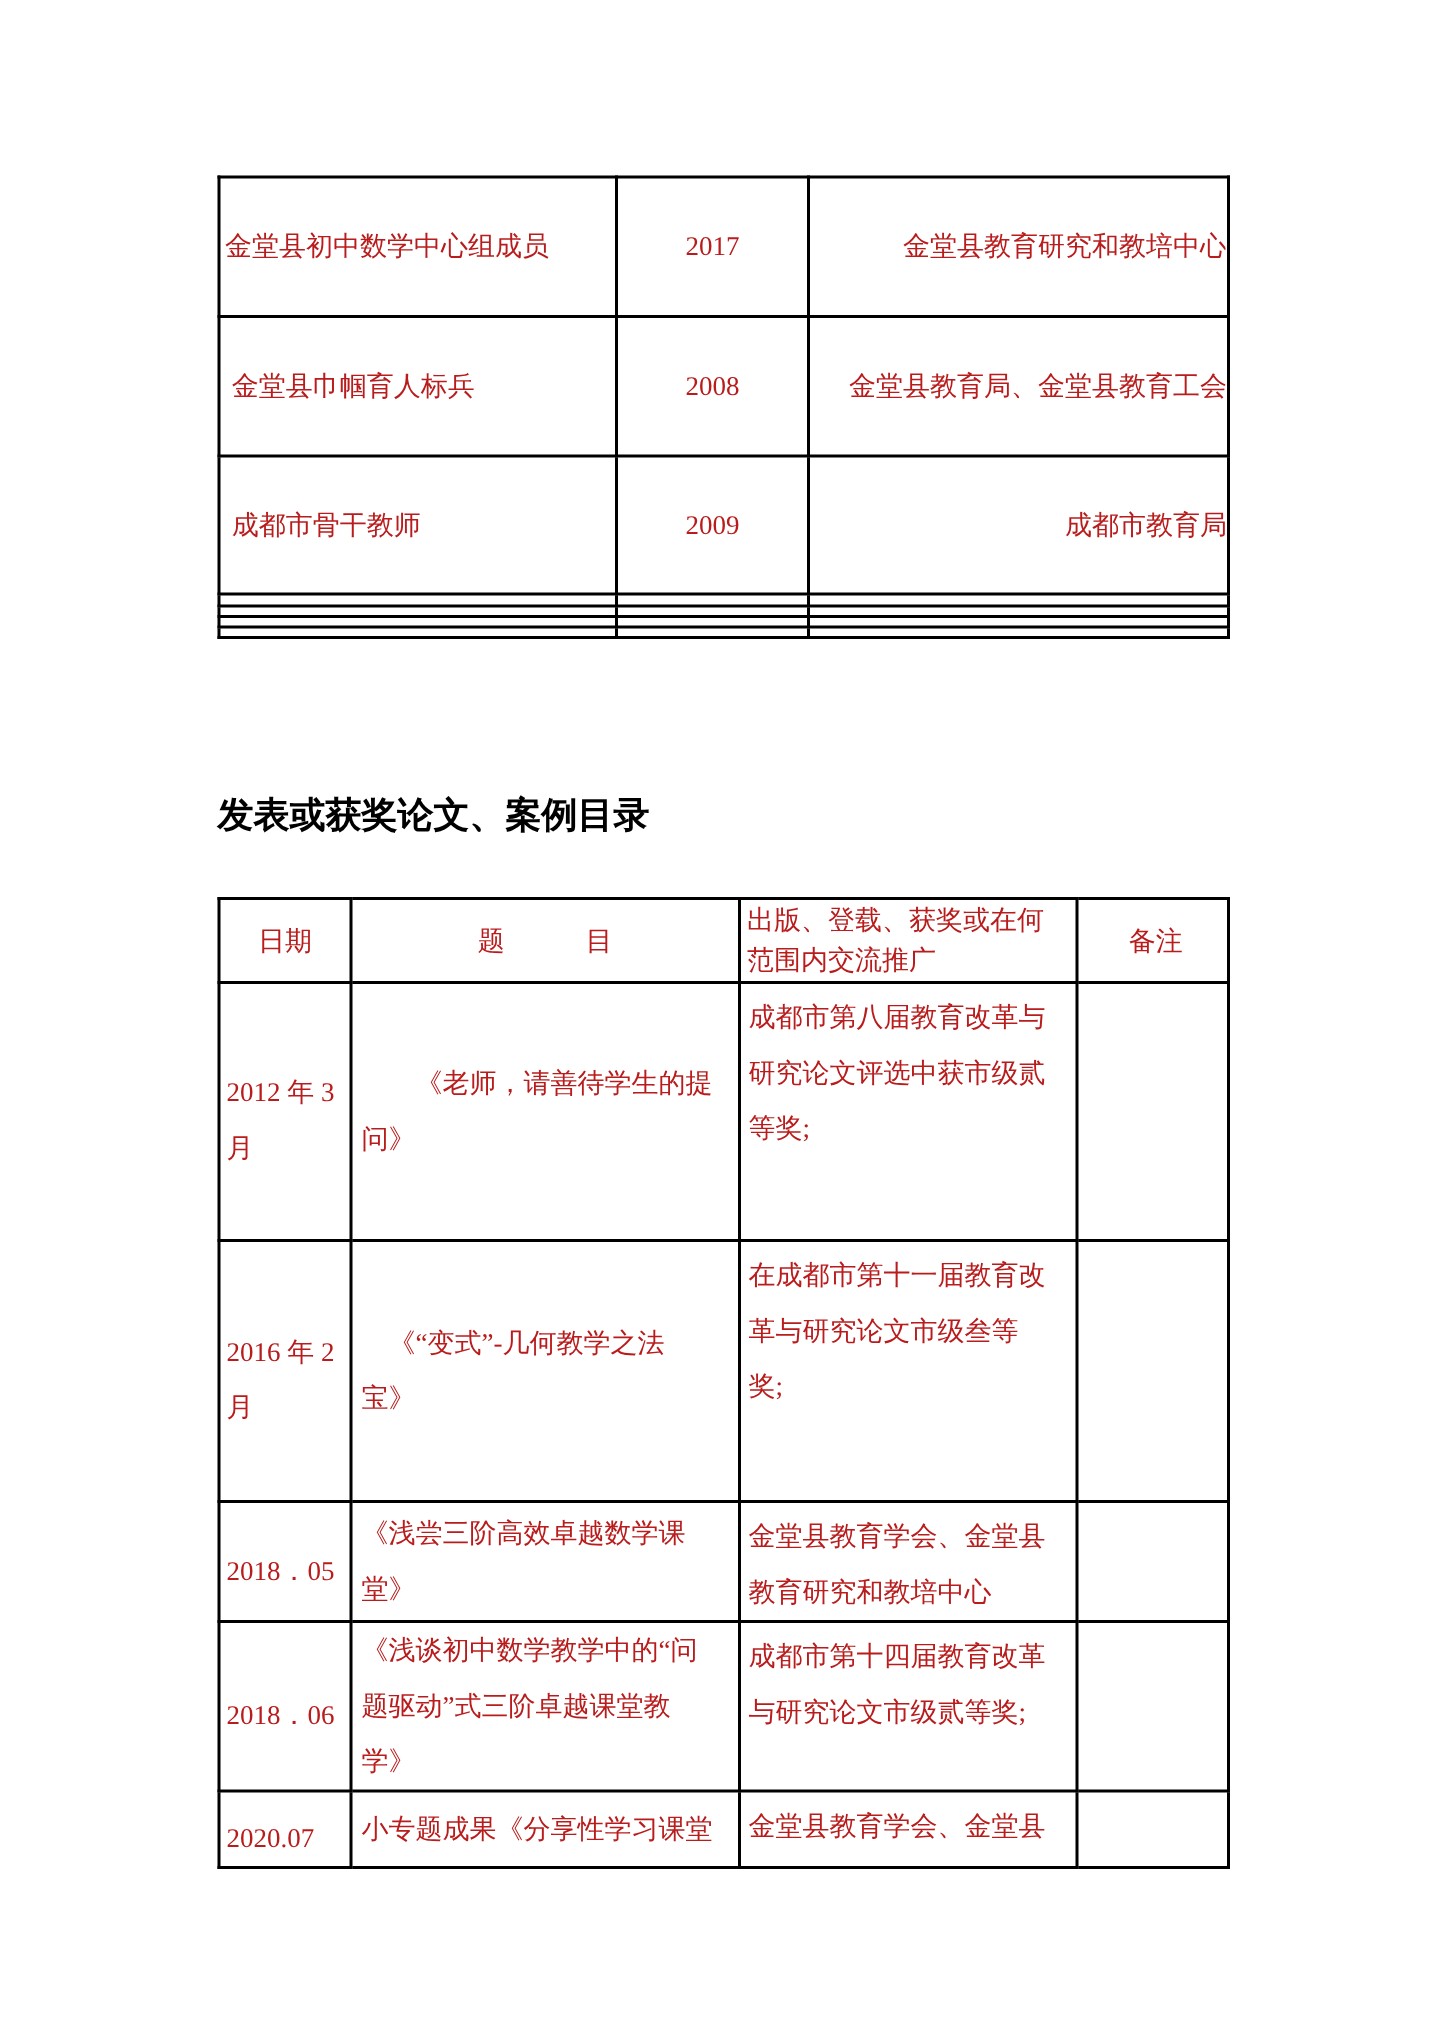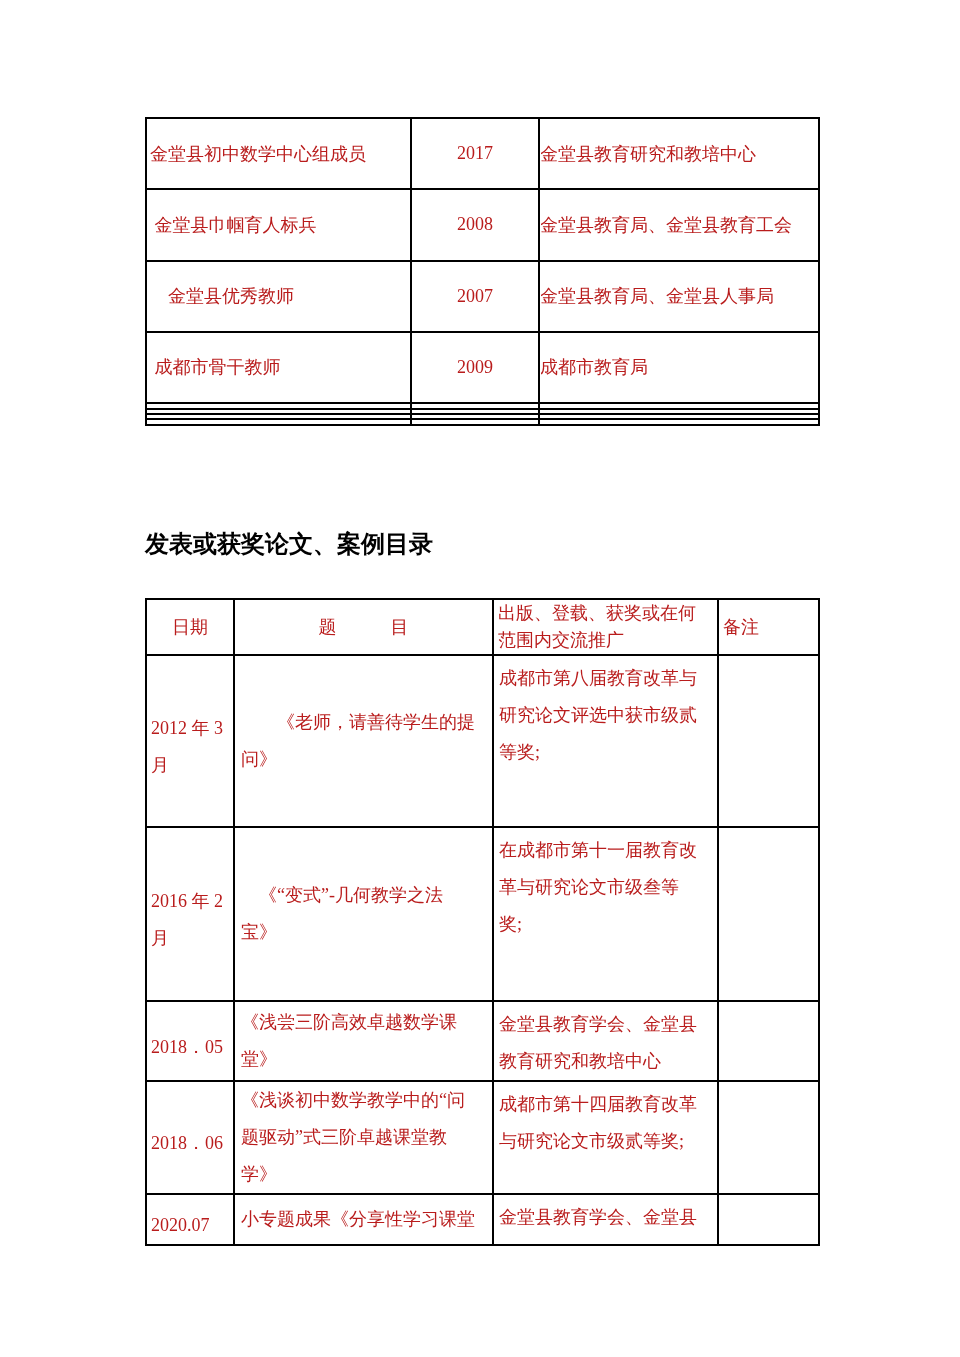--- a/index.html
+++ b/index.html
@@ -23,38 +23,38 @@
     font-size:18px;
     color:#b91c1c;
     white-space:pre-wrap;
     overflow:hidden;
     vertical-align:middle;
   }
   
   .t-awards { left:145px; top:117px; width:673px; height:309px; }
   .t-awards td.c-name { text-align:left; padding-left:3px; }
   .t-awards td.c-year { text-align:center; }
-  .t-awards td.c-org  { text-align:left;border-radius:22px; }
+  .t-awards td.c-org  { text-align:right;border-radius:22px; }
   
   .doc-title {
     position:absolute;
     left:145px; top:530px; width:673px;
     text-align:left;
     font-size:24px;
     font-weight:bold;
     line-height:29px;
   }
   
   .t-papers { left:145px; top:598px; width:673px; }
   .t-papers td { line-height:37px; }
   .t-papers td.hd { line-height:27px; }
   .t-papers td.hd-date  { text-align:center; }
   .t-papers td.hd-title { text-align:center; }
   .t-papers td.hd-pub   { text-align:left; padding:0 4px; }
-  .t-papers td.hd-notes { text-align:left; padding-left:4px; }
+  .t-papers td.hd-notes { text-align:center; padding-left:4px; }
   .t-papers td.c-date  { vertical-align:middle; padding:12px 2px 0 4px; }
   .t-papers td.c-title { vertical-align:middle; padding:0 6px; }
   .t-papers td.c-pub   { vertical-align:top; padding:4px 4px 0 5px; }
   .t-papers td.c-notes { }
 </style>
 </head>
 <body>
 
 <div class="page">
 
@@ -67,25 +67,20 @@
     <tbody>
       <tr>
         <td class="c-name">金堂县初中数学中心组成员</td>
         <td class="c-year">2017</td>
         <td class="c-org">金堂县教育研究和教培中心</td>
       </tr>
       <tr>
         <td class="c-name"> 金堂县巾帼育人标兵</td>
         <td class="c-year">2008</td>
         <td class="c-org">金堂县教育局、金堂县教育工会</td>
-      </tr>
-      <tr>
-        <td class="c-name">　金堂县优秀教师</td>
-        <td class="c-year">2007</td>
-        <td class="c-org">金堂县教育局、金堂县人事局</td>
       </tr>
       <tr>
         <td class="c-name"> 成都市骨干教师</td>
         <td class="c-year">2009</td>
         <td class="c-org">成都市教育局</td>
       </tr>
       <tr>
         <td class="c-name"></td>
         <td class="c-year"></td>
         <td class="c-org"></td>

